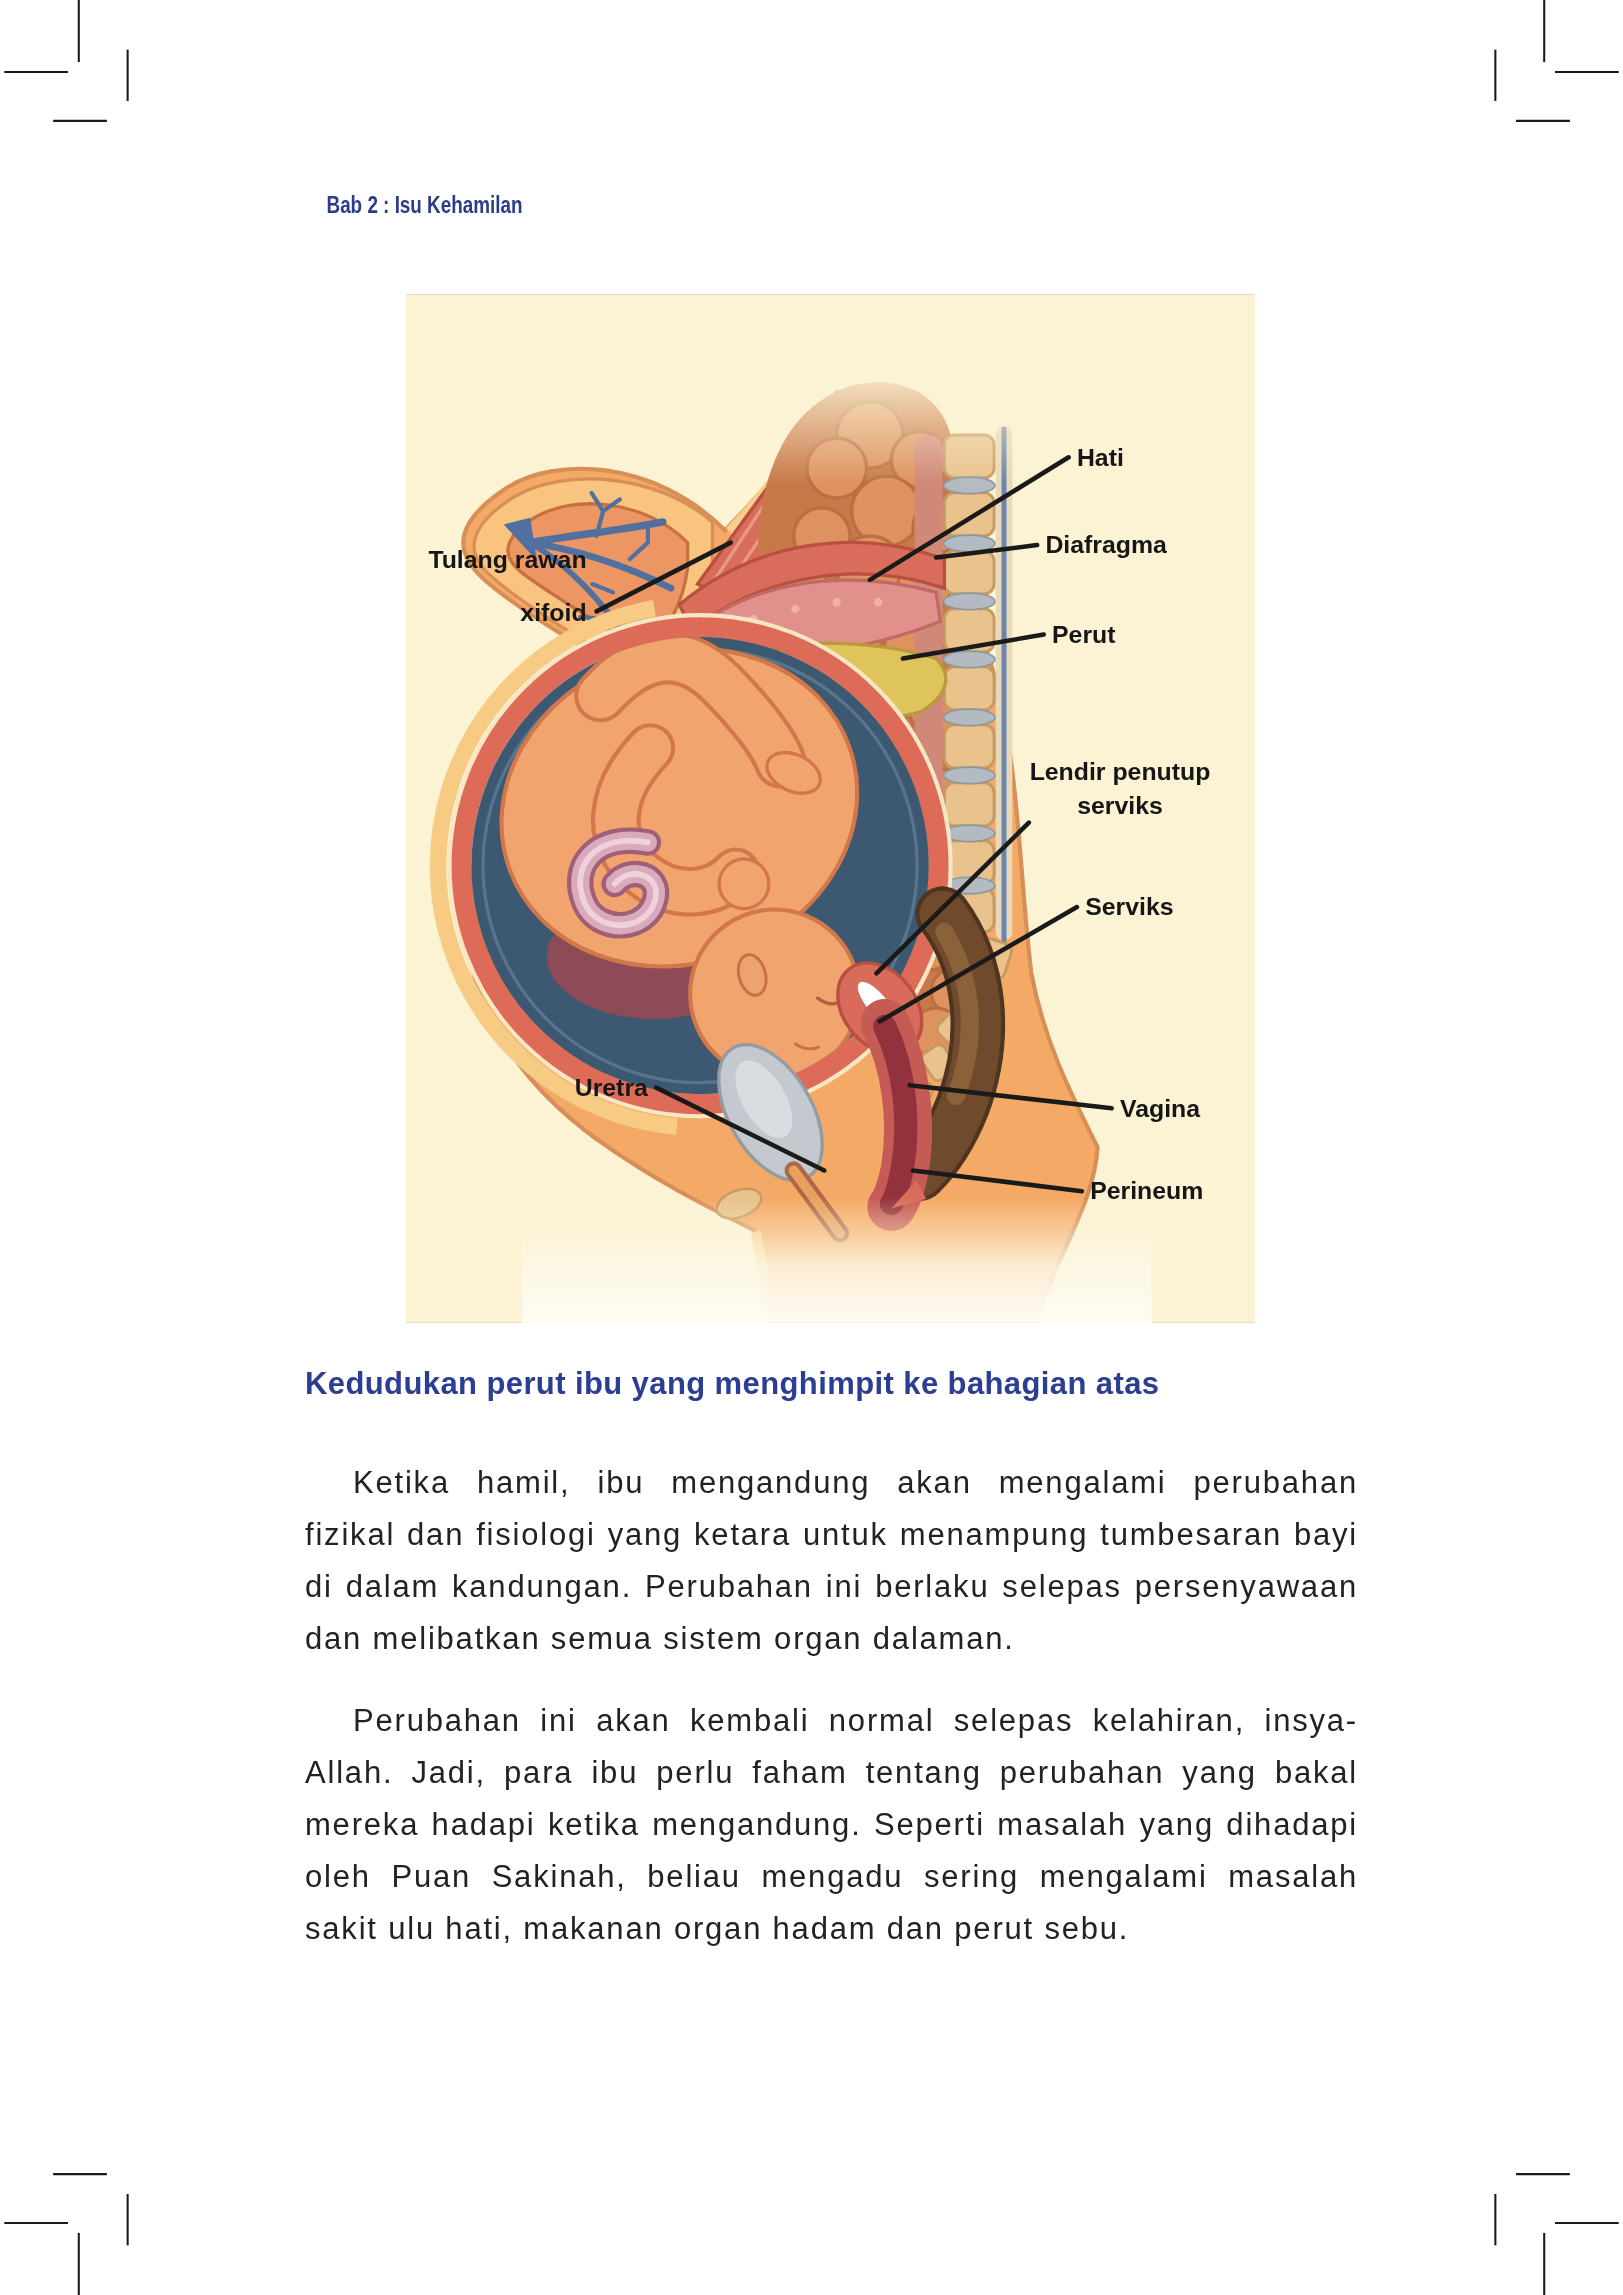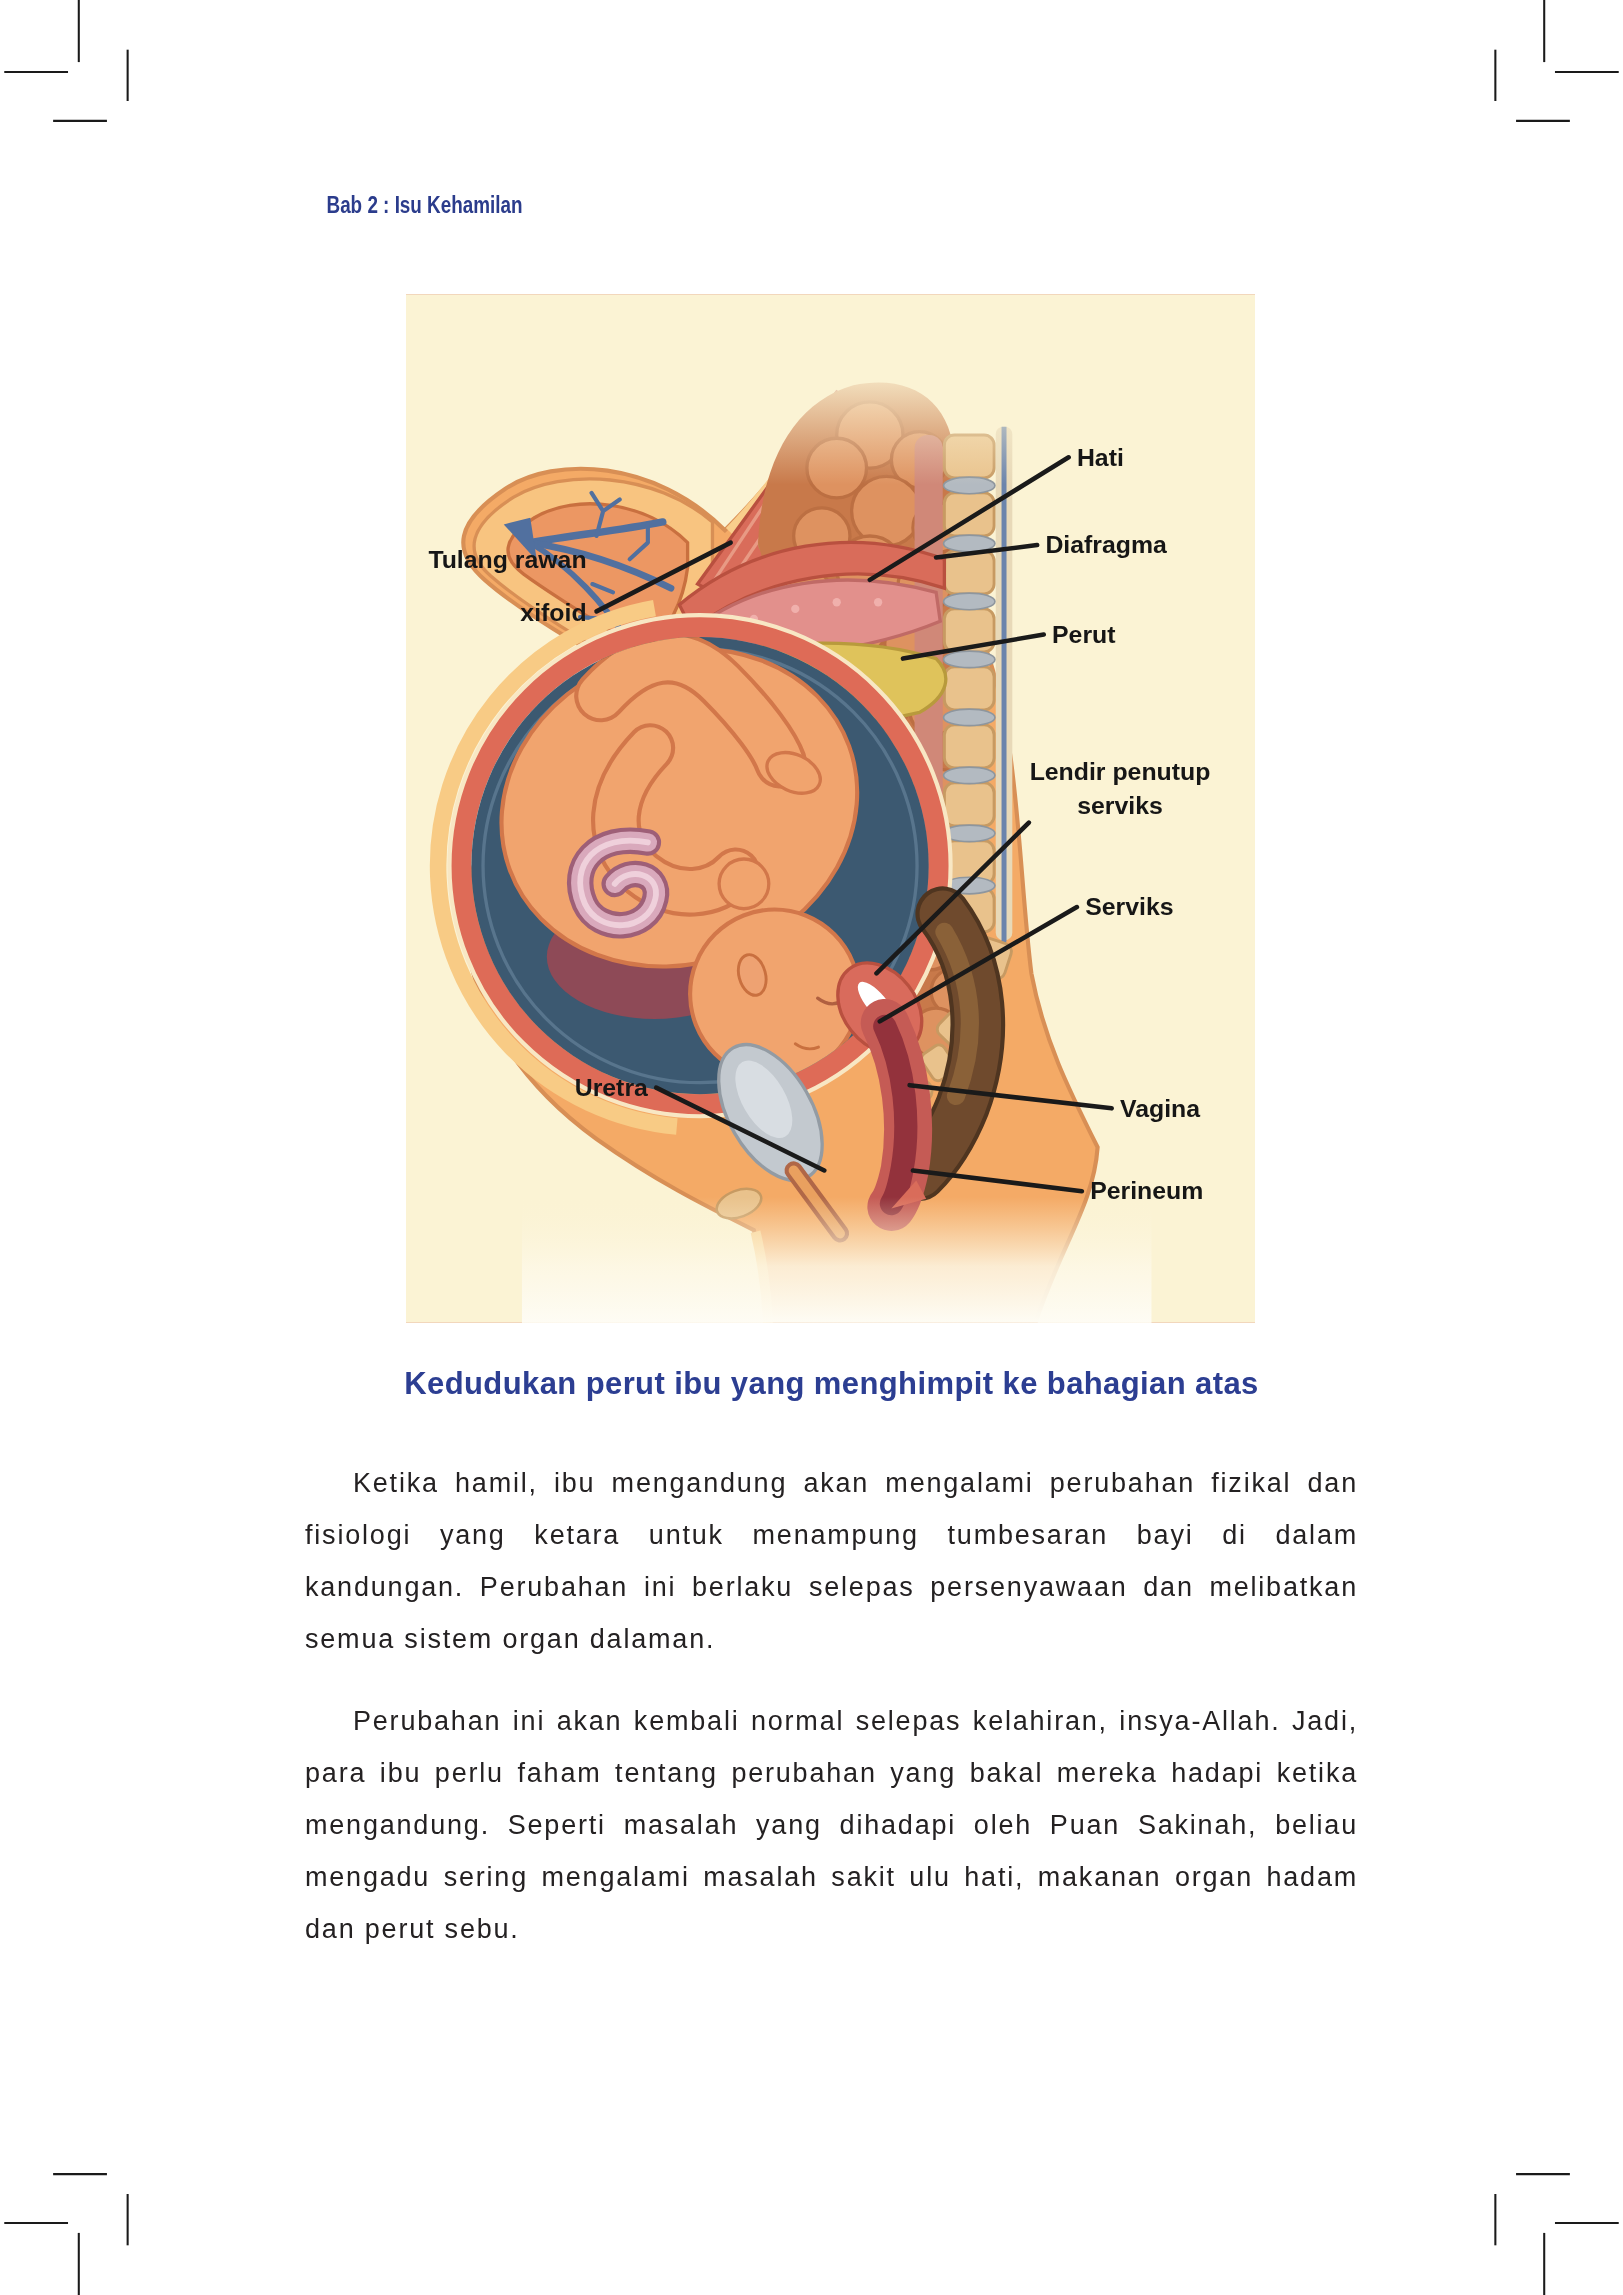--- a/index.html
+++ b/index.html
@@ -6,24 +6,24 @@
   .page{position:relative;width:1623px;height:2295px;background:#ffffff;overflow:hidden;
         font-family:"Liberation Sans",sans-serif;}
   .cropmarks{position:absolute;left:0;top:0;width:1623px;height:2295px;pointer-events:none;}
   .blob-wrap{position:absolute;left:1332px;top:83px;width:225px;height:207px;}
   .blob-wrap svg{position:absolute;left:0;top:0;}
   .page-num{position:absolute;left:63px;top:79px;font-size:48px;font-weight:bold;color:#1d1d1b;letter-spacing:0.8px;}
   .chapter-header{position:absolute;left:305px;top:192px;width:1002px;}
   .chapter-header span{display:inline-block;font-size:23px;font-weight:bold;color:#2b3c8c;
         letter-spacing:0px;transform:scaleX(0.82);transform-origin:center;}
   .figure-panel{position:absolute;left:406px;top:294px;width:849px;height:1029px;background:#b91c1c;}
-  .figure-caption{position:absolute;left:305px;top:1366px;width:1053px;text-align:center;
+  .figure-caption{position:absolute;left:305px;top:1366px;width:1053px;text-align:left;
         font-size:31px;font-weight:bold;color:#2c3e92;letter-spacing:0.4px;}
   .body-text{position:absolute;left:305px;top:1457px;width:1053px;color:#242122;}
-  .body-text p{margin:0 0 30px 0;font-size:27px;line-height:52px;letter-spacing:1.8px;
+  .body-text p{margin:0 0 30px 0;font-size:31px;line-height:52px;letter-spacing:1.8px;
         text-align:justify;text-indent:48px;}
   .anatomy-label{font-family:"Liberation Sans",sans-serif;font-size:30px;font-weight:bold;fill:#161616;}
   .leader{stroke:#1a1a1a;stroke-width:5.5;stroke-linecap:round;fill:none;}
 </style>
 </head>
 <body>
 
 <div class="page">
 
   <svg class="cropmarks" width="1623" height="2295" viewBox="0 0 1960 2772">

